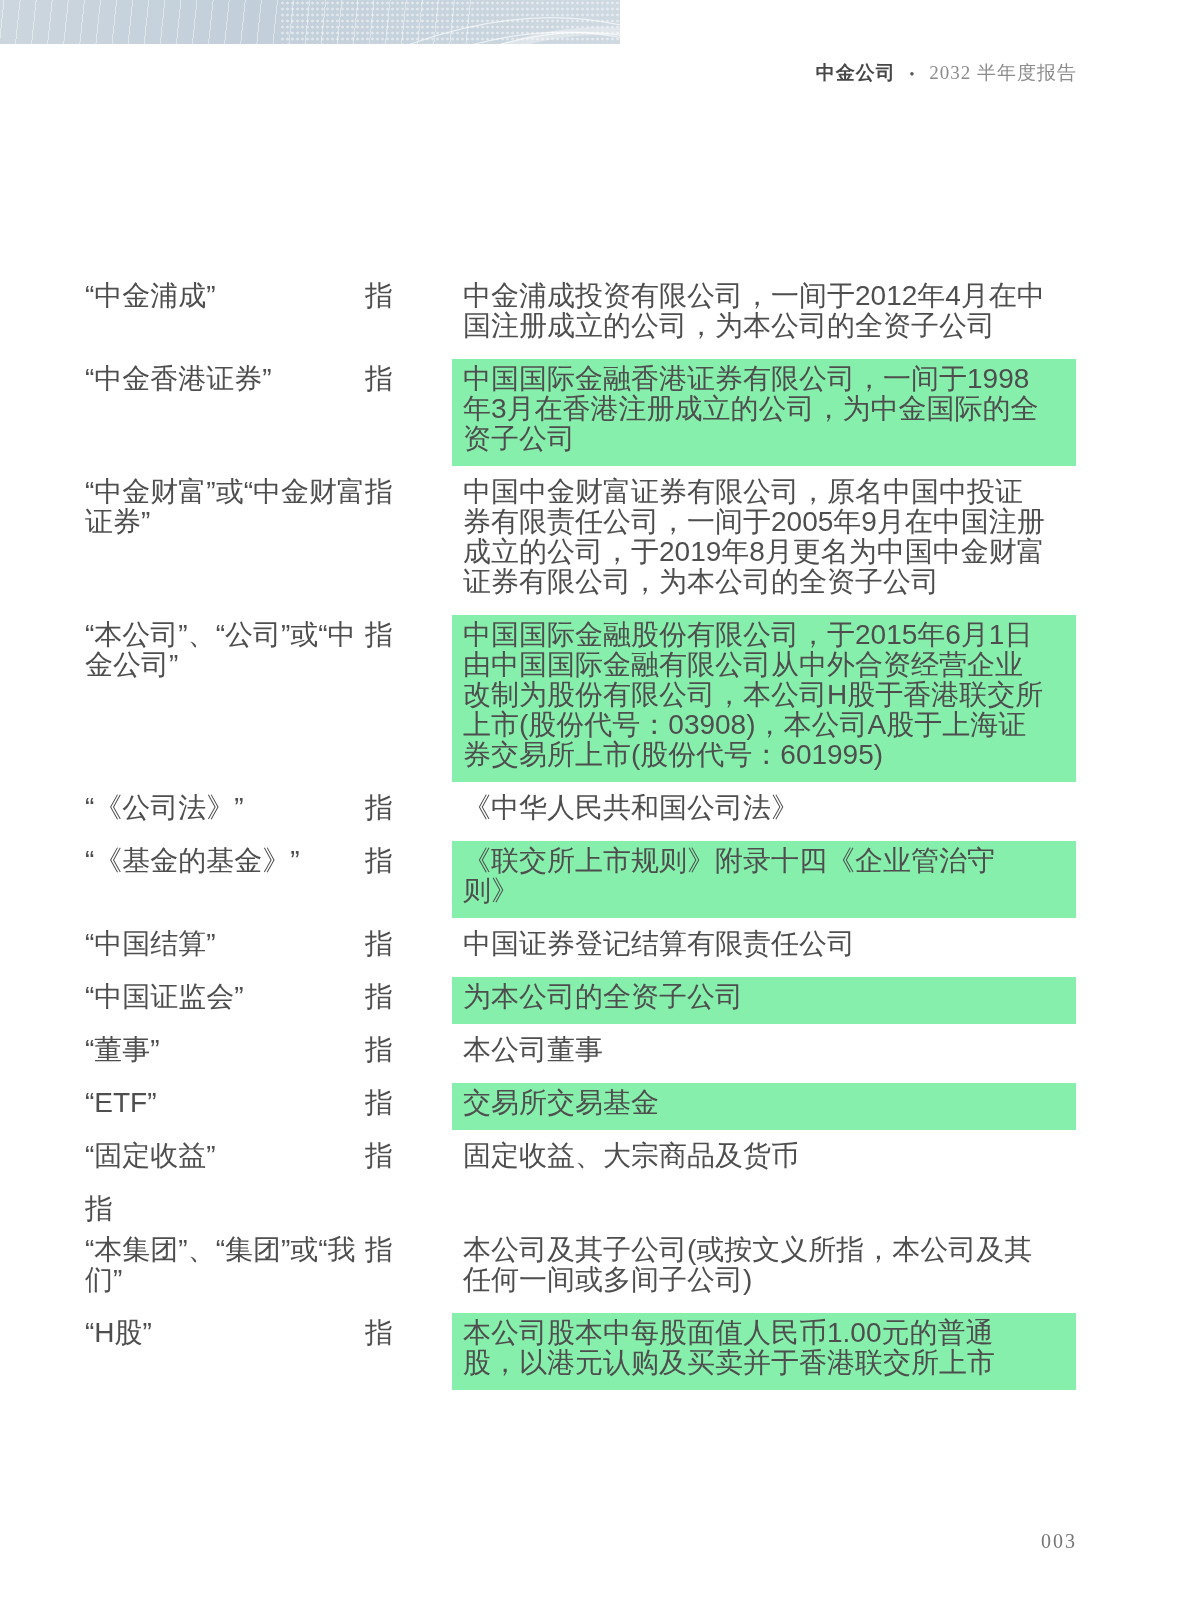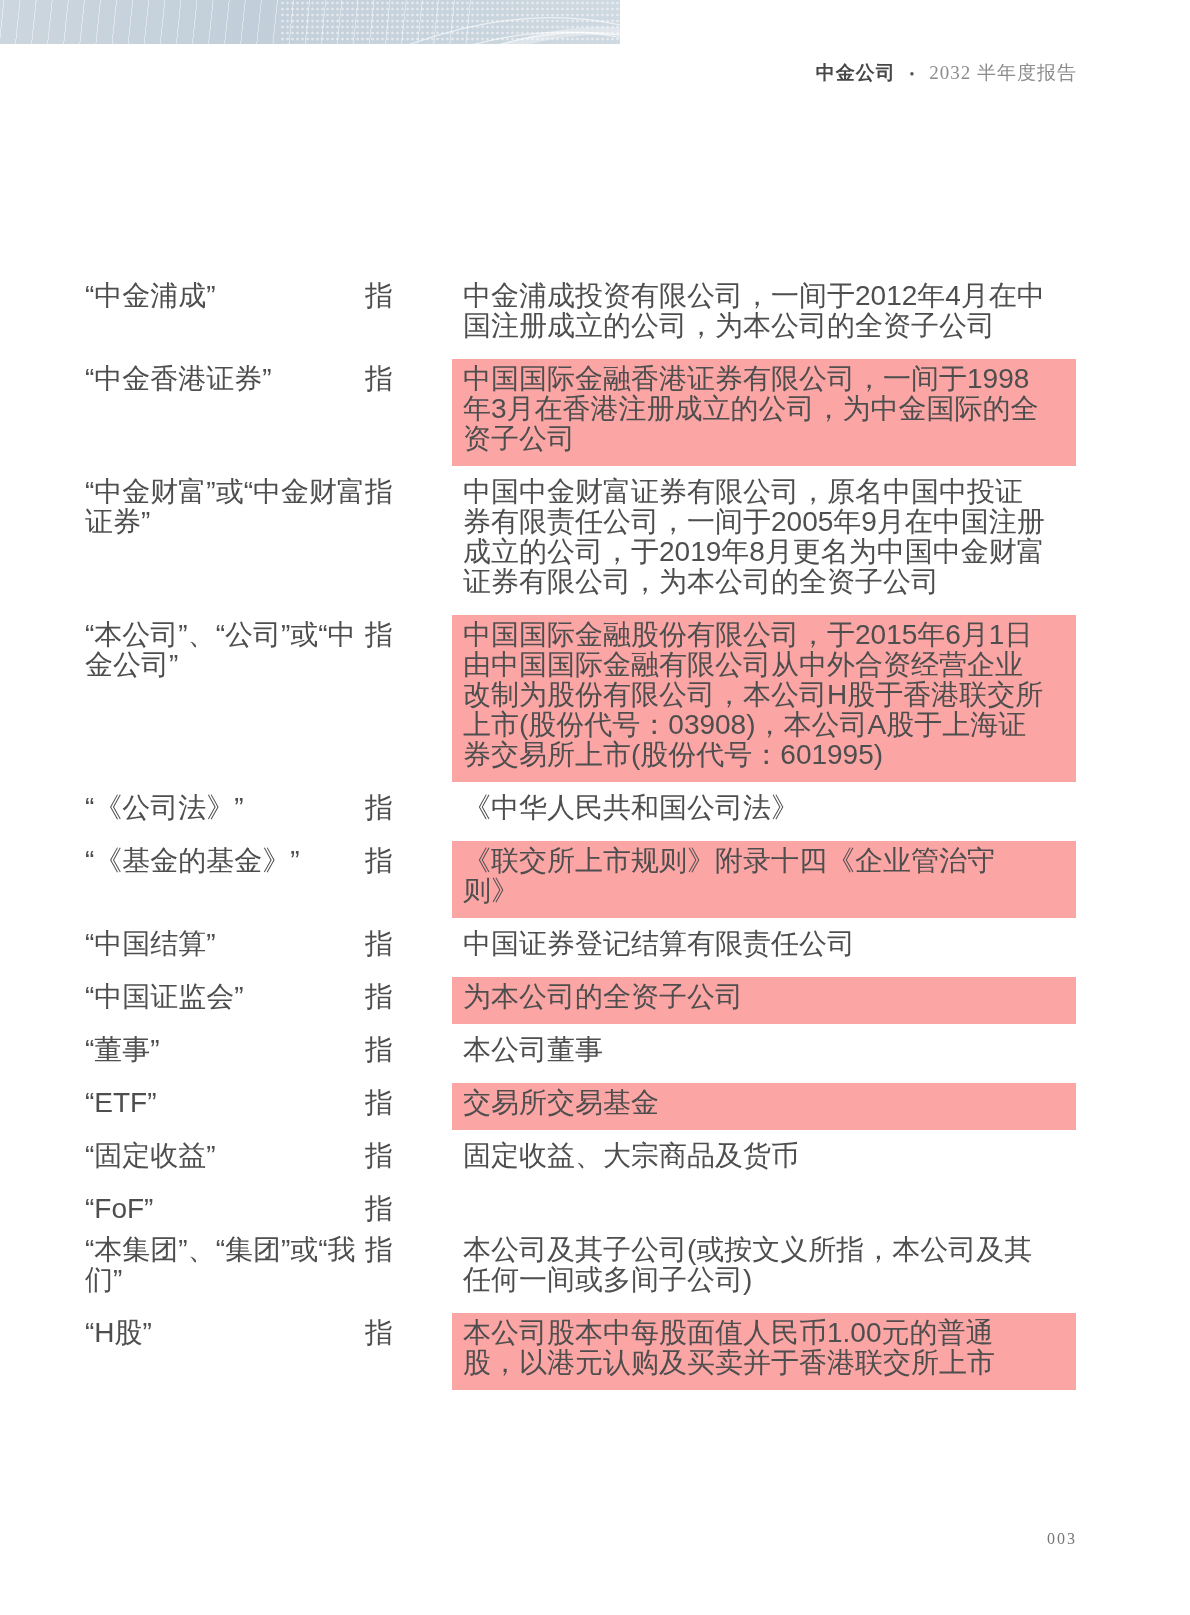--- a/index.html
+++ b/index.html
@@ -77,29 +77,29 @@
     width: 87px;
     flex: 0 0 87px;
     padding-top: 5px;
     color: #4e4e4e;
   }
   .def-cell {
     flex: 1 1 auto;
     padding: 5px 30px 12px 11px;
     color: #4e4e4e;
   }
-  .def-row.shaded .def-cell { background: #fca5a5; }
+  .def-row.shaded .def-cell { background: #86efac; }
 
   
   .page-number {
     position: absolute;
     top: 1530px;
     right: 113px;
     font-family: "Liberation Serif", serif;
-    font-size: 16px;
+    font-size: 20px;
     letter-spacing: 2px;
     color: #757575;
   }
 </style>
 </head>
 <body>
 
 <div class="band">
   <div class="rays"></div>
   <div class="stipple"></div>
@@ -182,21 +182,20 @@
     <div class="def-cell">交易所交易基金</div>
   </div>
 
   <div class="def-row">
     <div class="term-cell">“固定收益”</div>
     <div class="zhi-cell">指</div>
     <div class="def-cell">固定收益、大宗商品及货币</div>
   </div>
 
   <div class="def-row shaded">
-    <div class="term-cell">“FoF”</div>
     <div class="zhi-cell">指</div>
   </div>
 
   <div class="def-row">
     <div class="term-cell">“本集团”、“集团”或“我们”</div>
     <div class="zhi-cell">指</div>
     <div class="def-cell">本公司及其子公司(或按文义所指，本公司及其任何一间或多间子公司)</div>
   </div>
 
   <div class="def-row shaded">

